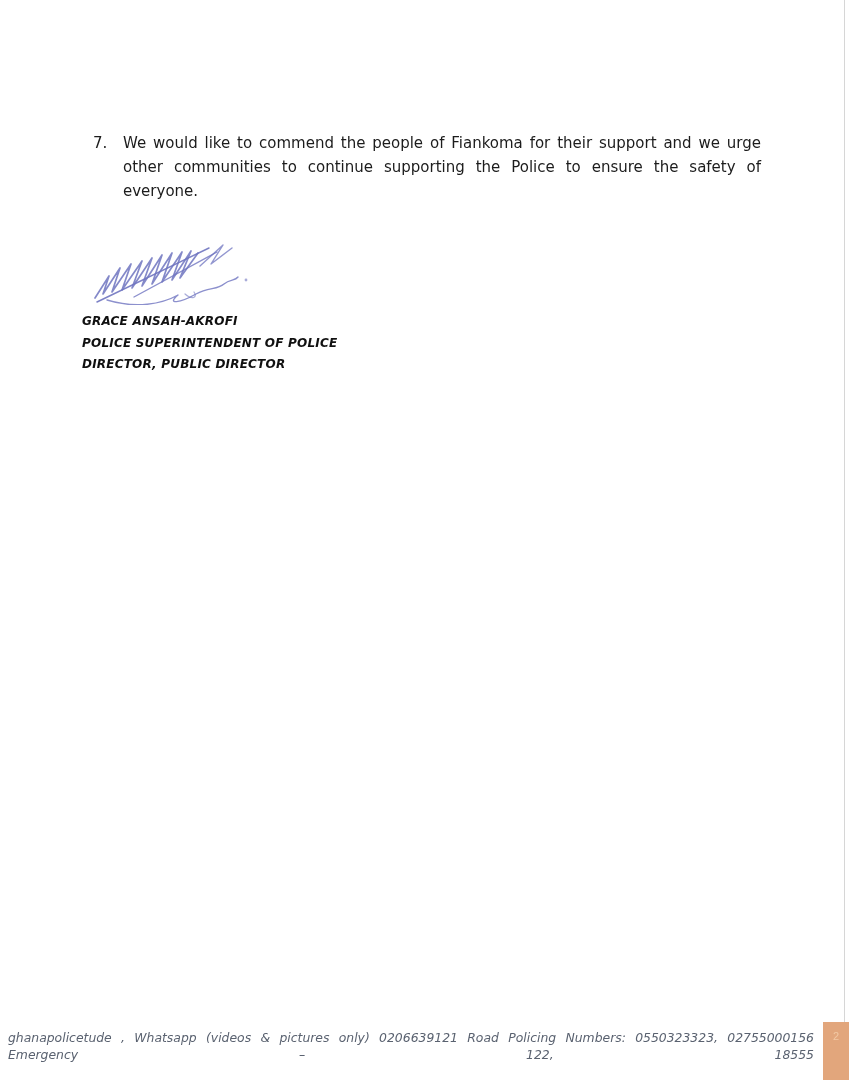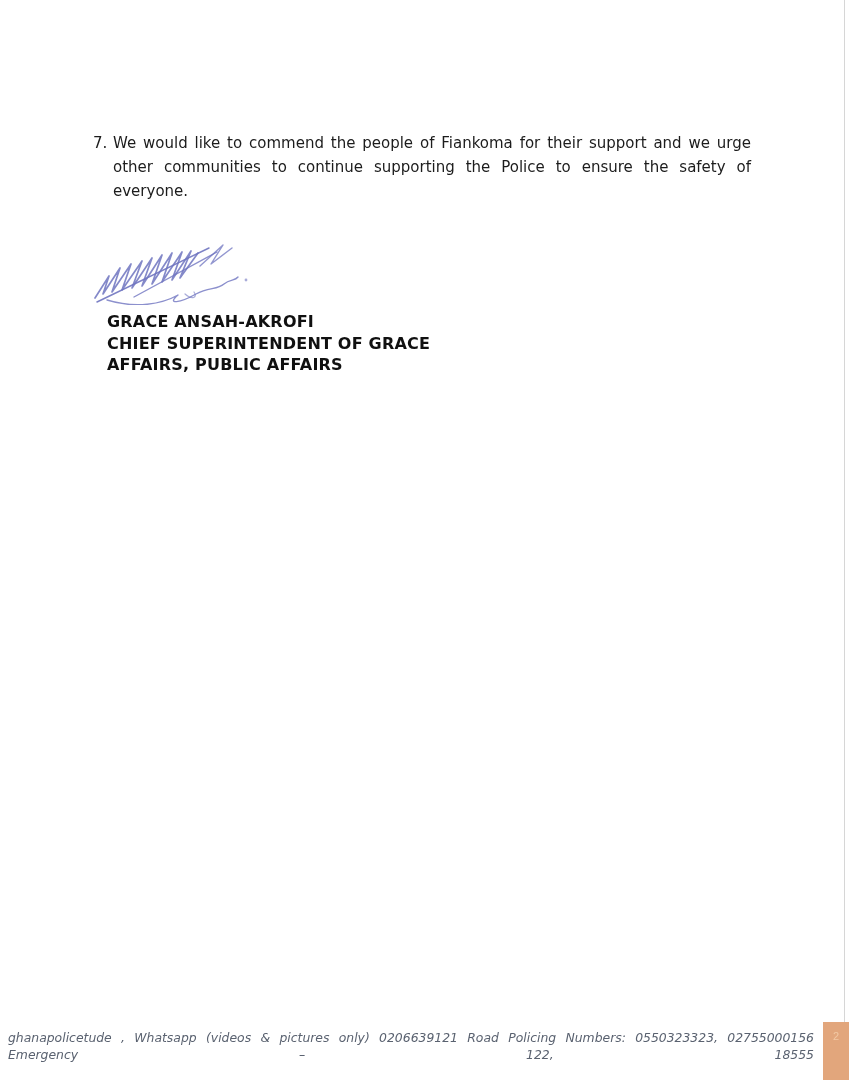--- a/index.html
+++ b/index.html
@@ -22,31 +22,31 @@
     position:absolute;top:0;right:4px;width:1px;height:100%;
     background:#d6d6d6;
   }
   
   .para{
     position:absolute;left:93px;top:131px;width:660px;
     font-size:15px;line-height:24px;color:var(--body-text);
   }
   .para-num{position:absolute;left:0;top:0;}
   .para-text{
-    margin-left:20px;width:638px;
+    margin-left:30px;width:638px;
     text-align:justify;text-align-last:left;
   }
   
   .sig-wrap{position:absolute;left:90px;top:239px;width:168px;height:66px;}
   .sig-wrap svg{display:block;}
   
   .signatory{
-    position:absolute;left:107px;top:311px;
-    font-size:16px;font-weight:bold;line-height:21.5px;
-    color:#101010;letter-spacing:.2px;white-space:nowrap;
+    position:absolute;left:82px;top:311px;
+    font-size:12px;font-weight:bold;line-height:21.5px;
+    color:#101010;letter-spacing:.2px;white-space:nowrap;font-style:italic;
   }
   
   .footer{
     position:absolute;left:8px;top:1030px;width:806px;
     font-style:italic;font-size:12.4px;line-height:16.6px;
     color:var(--footer-text);
   }
   .jline{text-align:justify;text-align-last:justify;}
   .footer a{
     color:var(--link);text-decoration:underline;cursor:pointer;
@@ -81,22 +81,22 @@
       <path class="sig-stroke" stroke-width="1.4" opacity="0.8" d="M44 58 L127 13"></path>
       <path class="sig-stroke" stroke-width="1.4" opacity="0.75" d="M110 27 L133 6 L121 25 L142 9"></path>
       <path class="sig-stroke" stroke-width="1.4" opacity="0.8" d="M17 61 C46 70 72 65 88 56 C76 66 90 64 106 55 C119 48 127 51 134 45 C140 40 145 42 148 38"></path>
       <path class="sig-stroke" stroke-width="1.2" opacity="0.6" d="M95 55 C102 61 108 59 104 53"></path>
       <circle cx="156" cy="41" r="1.4" fill="var(--signature-ink)" opacity="0.6"></circle>
     </svg>
   </div>
 
   <div class="signatory">
     <div>GRACE ANSAH-AKROFI</div>
-    <div>CHIEF SUPERINTENDENT OF GRACE</div>
-    <div>AFFAIRS, PUBLIC AFFAIRS</div>
+    <div>POLICE SUPERINTENDENT OF POLICE</div>
+    <div>DIRECTOR, PUBLIC DIRECTOR</div>
   </div>
 
   <div class="footer">
     <div class="jline">ghanapolicetude , Whatsapp (videos &amp; pictures only) 0206639121 Road Policing Numbers: 0550323323, 02755000156 Emergency – 122, 18555</div>
 
   </div>
 
   <div class="pagebox">
     <span>2</span>
   </div>

